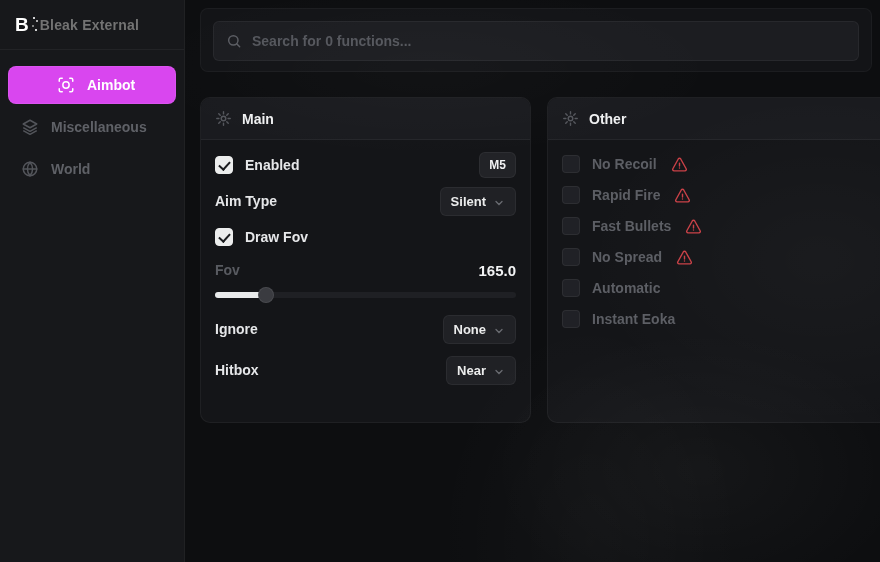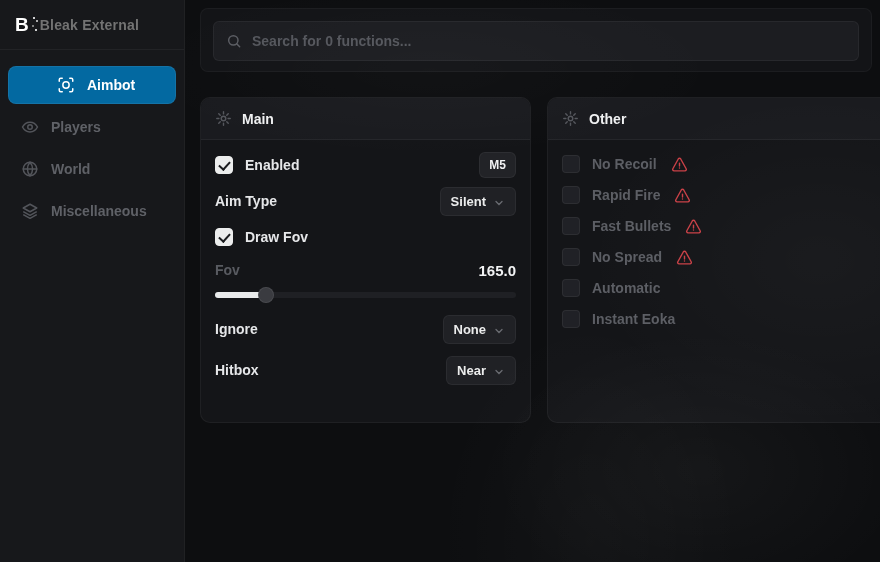--- a/index.html
+++ b/index.html
@@ -35,21 +35,21 @@
   }
   .app-title { font-size:14px; font-weight:700; color:#737373; letter-spacing:.2px; }
   .nav { padding:16px 8px; display:flex; flex-direction:column; gap:4px; }
   .nav-item {
     height:38px; display:flex; align-items:center; gap:12px; padding:0 12px;
     border-radius:8px; font-size:14px; font-weight:600; color:#5f6167; cursor:pointer;
     border:1px solid transparent;
   }
   .nav-item .icon { width:18px; height:18px; color:#53555b; display:flex; }
   .nav-item.active {
-    background:#0369a1; color:#fff; border-color:rgba(255,255,255,0.07);padding-left:48px;
+    background:#d946ef; color:#fff; border-color:rgba(255,255,255,0.07);padding-left:48px;
   }
   .nav-item.active .icon { color:#fff; }
   .icon svg { width:100%; height:100%; }
 
   
   .content { flex:1; padding:8px 8px 0 15px; position:relative; z-index:1; }
   .search-section {
     background:#131417; border:1px solid rgba(255,255,255,0.04);
     border-radius:8px; height:64px; padding:12px;
   }
@@ -136,47 +136,38 @@
             <path d="M17 3h2a2 2 0 0 1 2 2v2"></path>
           <path d="M21 17v2a2 2 0 0 1-2 2h-2"></path>
             <path d="M7 21H5a2 2 0 0 1-2-2v-2"></path>
           <circle cx="12" cy="12" r="4.2"></circle>
         </svg>
       </span>
       <span>Aimbot</span>
     </div>
     <div class="nav-item">
       <span class="icon">
-        <svg viewBox="0 0 24 24" fill="none" stroke="currentColor" stroke-width="2" stroke-linecap="round" stroke-linejoin="round">
-          <path d="M2 12s3.5-6.5 10-6.5S22 12 22 12s-3.5 6.5-10 6.5S2 12 2 12z"></path>
-            <circle cx="12" cy="12" r="3"></circle>
+        <svg viewBox="0 0 24 24" fill="none" stroke="currentColor" stroke-width="2" stroke-linejoin="round">
+          <path d="M12 3l9 5-9 5-9-5 9-5z"></path>
+            <path d="M3 12.8l9 5 9-5"></path>
+            <path d="M3 16.8l9 5 9-5"></path>
         </svg>
       </span>
-      <span>Players</span>
+      <span>Miscellaneous</span>
     </div>
     <div class="nav-item">
       <span class="icon">
         <svg viewBox="0 0 24 24" fill="none" stroke="currentColor" stroke-width="2" stroke-linecap="round">
           <circle cx="12" cy="12" r="9"></circle>
             <path d="M3 12h18"></path>
             <path d="M12 3a13.5 13.5 0 0 1 0 18"></path>
             <path d="M12 3a13.5 13.5 0 0 0 0 18"></path>
         </svg>
       </span>
       <span>World</span>
-    </div>
-    <div class="nav-item">
-      <span class="icon">
-        <svg viewBox="0 0 24 24" fill="none" stroke="currentColor" stroke-width="2" stroke-linejoin="round">
-          <path d="M12 3l9 5-9 5-9-5 9-5z"></path>
-            <path d="M3 12.8l9 5 9-5"></path>
-            <path d="M3 16.8l9 5 9-5"></path>
-        </svg>
-      </span>
-      <span>Miscellaneous</span>
     </div>
   </div>
 </div>
 
 <div class="content">
 
   <div class="search-section">
     <div class="search-box">
       <span class="icon">
         <svg viewBox="0 0 24 24" fill="none" stroke="currentColor" stroke-width="2.2" stroke-linecap="round">

